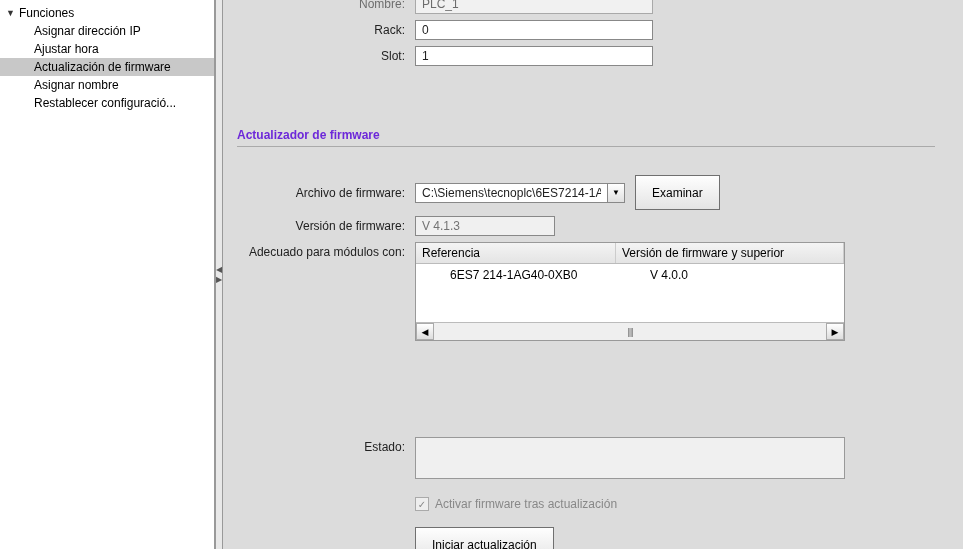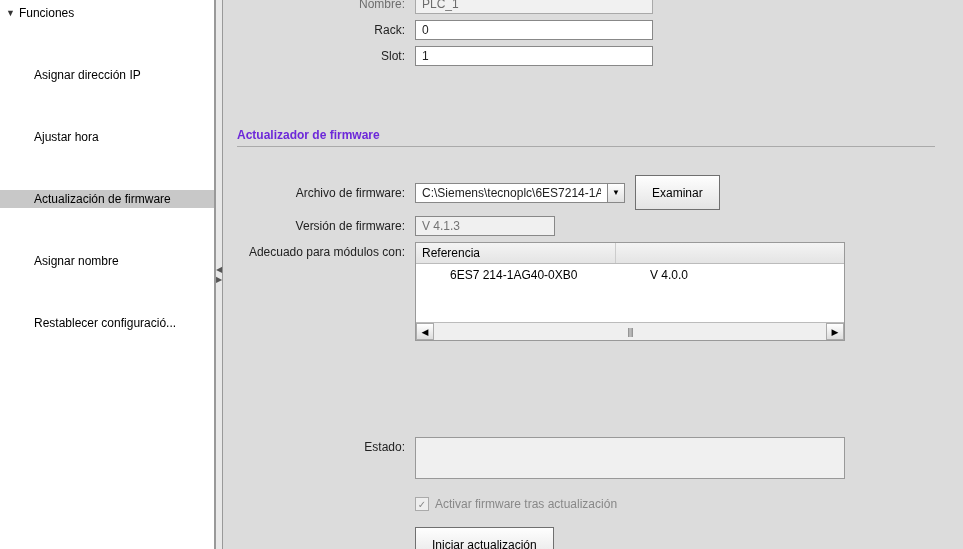--- a/index.html
+++ b/index.html
@@ -2,21 +2,21 @@
 <html><head>
 <meta charset="utf-8">
 <style>
 * { box-sizing: border-box; margin: 0; padding: 0; font-family: Tahoma, Arial, sans-serif; font-size: 12px; }
 body { background: #dcdcdc; width: 963px; height: 549px; overflow: hidden; display: flex; }
 .sidebar { width: 215px; background: #fff; border-right: 1px solid #999; display: flex; flex-direction: column; }
 .tree { padding: 4px 0; }
 .tree-parent { padding: 2px 6px; cursor: pointer; display: flex; align-items: center; gap: 4px; }
 .tree-parent .arrow { font-size: 9px; color: #333; }
 .tree-children { }
-.tree-item { padding: 2px 0 2px 34px; cursor: pointer; white-space: nowrap; overflow: hidden; text-overflow: ellipsis; margin-top: 44px; }
+.tree-item { padding: 2px 0 2px 34px; cursor: pointer; white-space: nowrap; overflow: hidden; text-overflow: ellipsis; }
 .tree-item.selected { background: #c8c8c8; }
 .splitter { width: 8px; background: #e8e8e8; border-left: 1px solid #999; border-right: 1px solid #999; display: flex; flex-direction: column; justify-content: center; align-items: center; gap: 2px; cursor: col-resize; }
 .splitter .tri { font-size: 8px; color: #555; line-height: 8px; }
 .content { flex: 1; background: #dcdcdc; padding: 0 28px 0 14px; overflow: hidden; position: relative; }
 .row { display: flex; align-items: center; margin-bottom: 6px; }
 .row .lbl { width: 178px; text-align: right; padding-right: 10px; color: #222; }
 .txt { background: #fff; border: 1px solid #888; height: 20px; padding: 2px 6px; color: #222; }
 .txt.ro { background: #f0f0f0; color: #737373; }
 .section-hdr { font-weight: bold; color: #6d28d9; padding: 8px 0 4px 0; border-bottom: 1px solid #aaa; margin-bottom: 12px; }
 .dd { display: flex; }
@@ -95,20 +95,21 @@
   <div class="row">
     <div class="lbl">Versión de firmware:</div>
     <input class="txt ro" readonly="" style="width: 140px;" value="V 4.1.3">
   </div>
 
   <div class="row" style="align-items:flex-start">
     <div class="lbl" style="padding-top:3px">Adecuado para módulos con:</div>
     <div class="tbl">
       <div class="tbl-head">
         <div class="th" style="width:200px">Referencia</div>
+        <div class="th" style="flex:1">Versión de firmware y superior</div>
       </div>
       <div class="tbl-body" id="tbl-body">
           <div class="tbl-row">
             <div class="td" style="width:200px">6ES7 214-1AG40-0XB0</div>
             <div class="td" style="flex:1">V 4.0.0</div>
           </div>
         </div>
       <div class="hscroll">
         <div class="sbtn">◀</div>
         <div class="track">||||</div>

